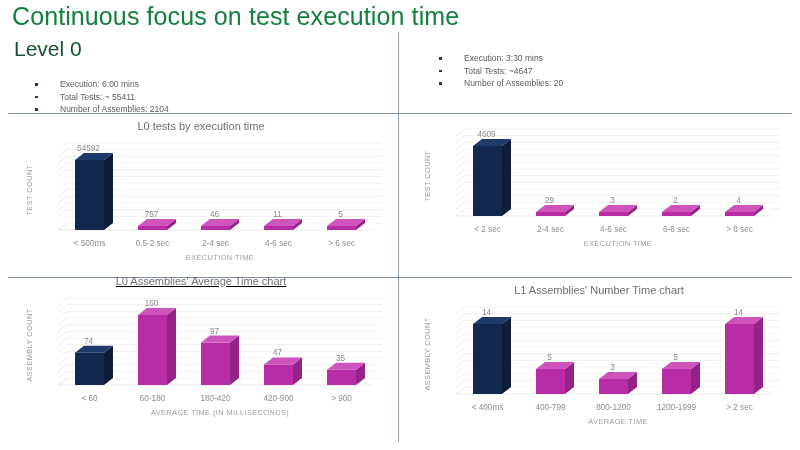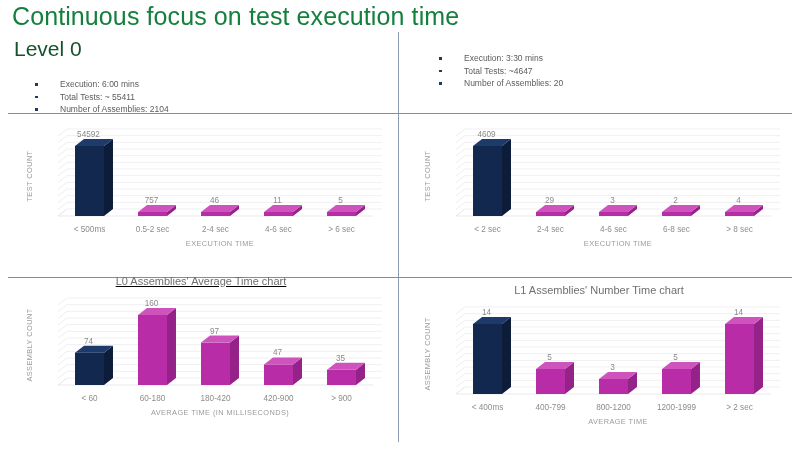--- a/index.html
+++ b/index.html
@@ -97,20 +97,21 @@
 
   <div class="level right">
     <ul class="bullets">
       <li><span class="bullet-dot"></span><span>Execution: 3:30 mins</span></li>
       <li><span class="bullet-dot"></span><span>Total Tests: ~4647</span></li>
       <li><span class="bullet-dot"></span><span>Number of Assemblies: 20</span></li>
     </ul>
   </div>
 
   <div class="chart-panel panel-tl">
+    <div class="chart-title">L0 tests by execution time</div>
     <div class="plot-wrap">
         <svg width="390" height="134" viewBox="0 0 390 134">
           <line x1="61" y1="91" x2="376" y2="91" class="gridline"></line>
           <line x1="52" y1="98" x2="61" y2="91" class="wallline"></line>
           <line x1="61" y1="84.33333333333333" x2="376" y2="84.33333333333333" class="gridline"></line>
           <line x1="52" y1="91.33333333333333" x2="61" y2="84.33333333333333" class="wallline"></line>
           <line x1="61" y1="77.66666666666667" x2="376" y2="77.66666666666667" class="gridline"></line>
           <line x1="52" y1="84.66666666666667" x2="61" y2="77.66666666666667" class="wallline"></line>
           <line x1="61" y1="71" x2="376" y2="71" class="gridline"></line>
           <line x1="52" y1="78" x2="61" y2="71" class="wallline"></line>

